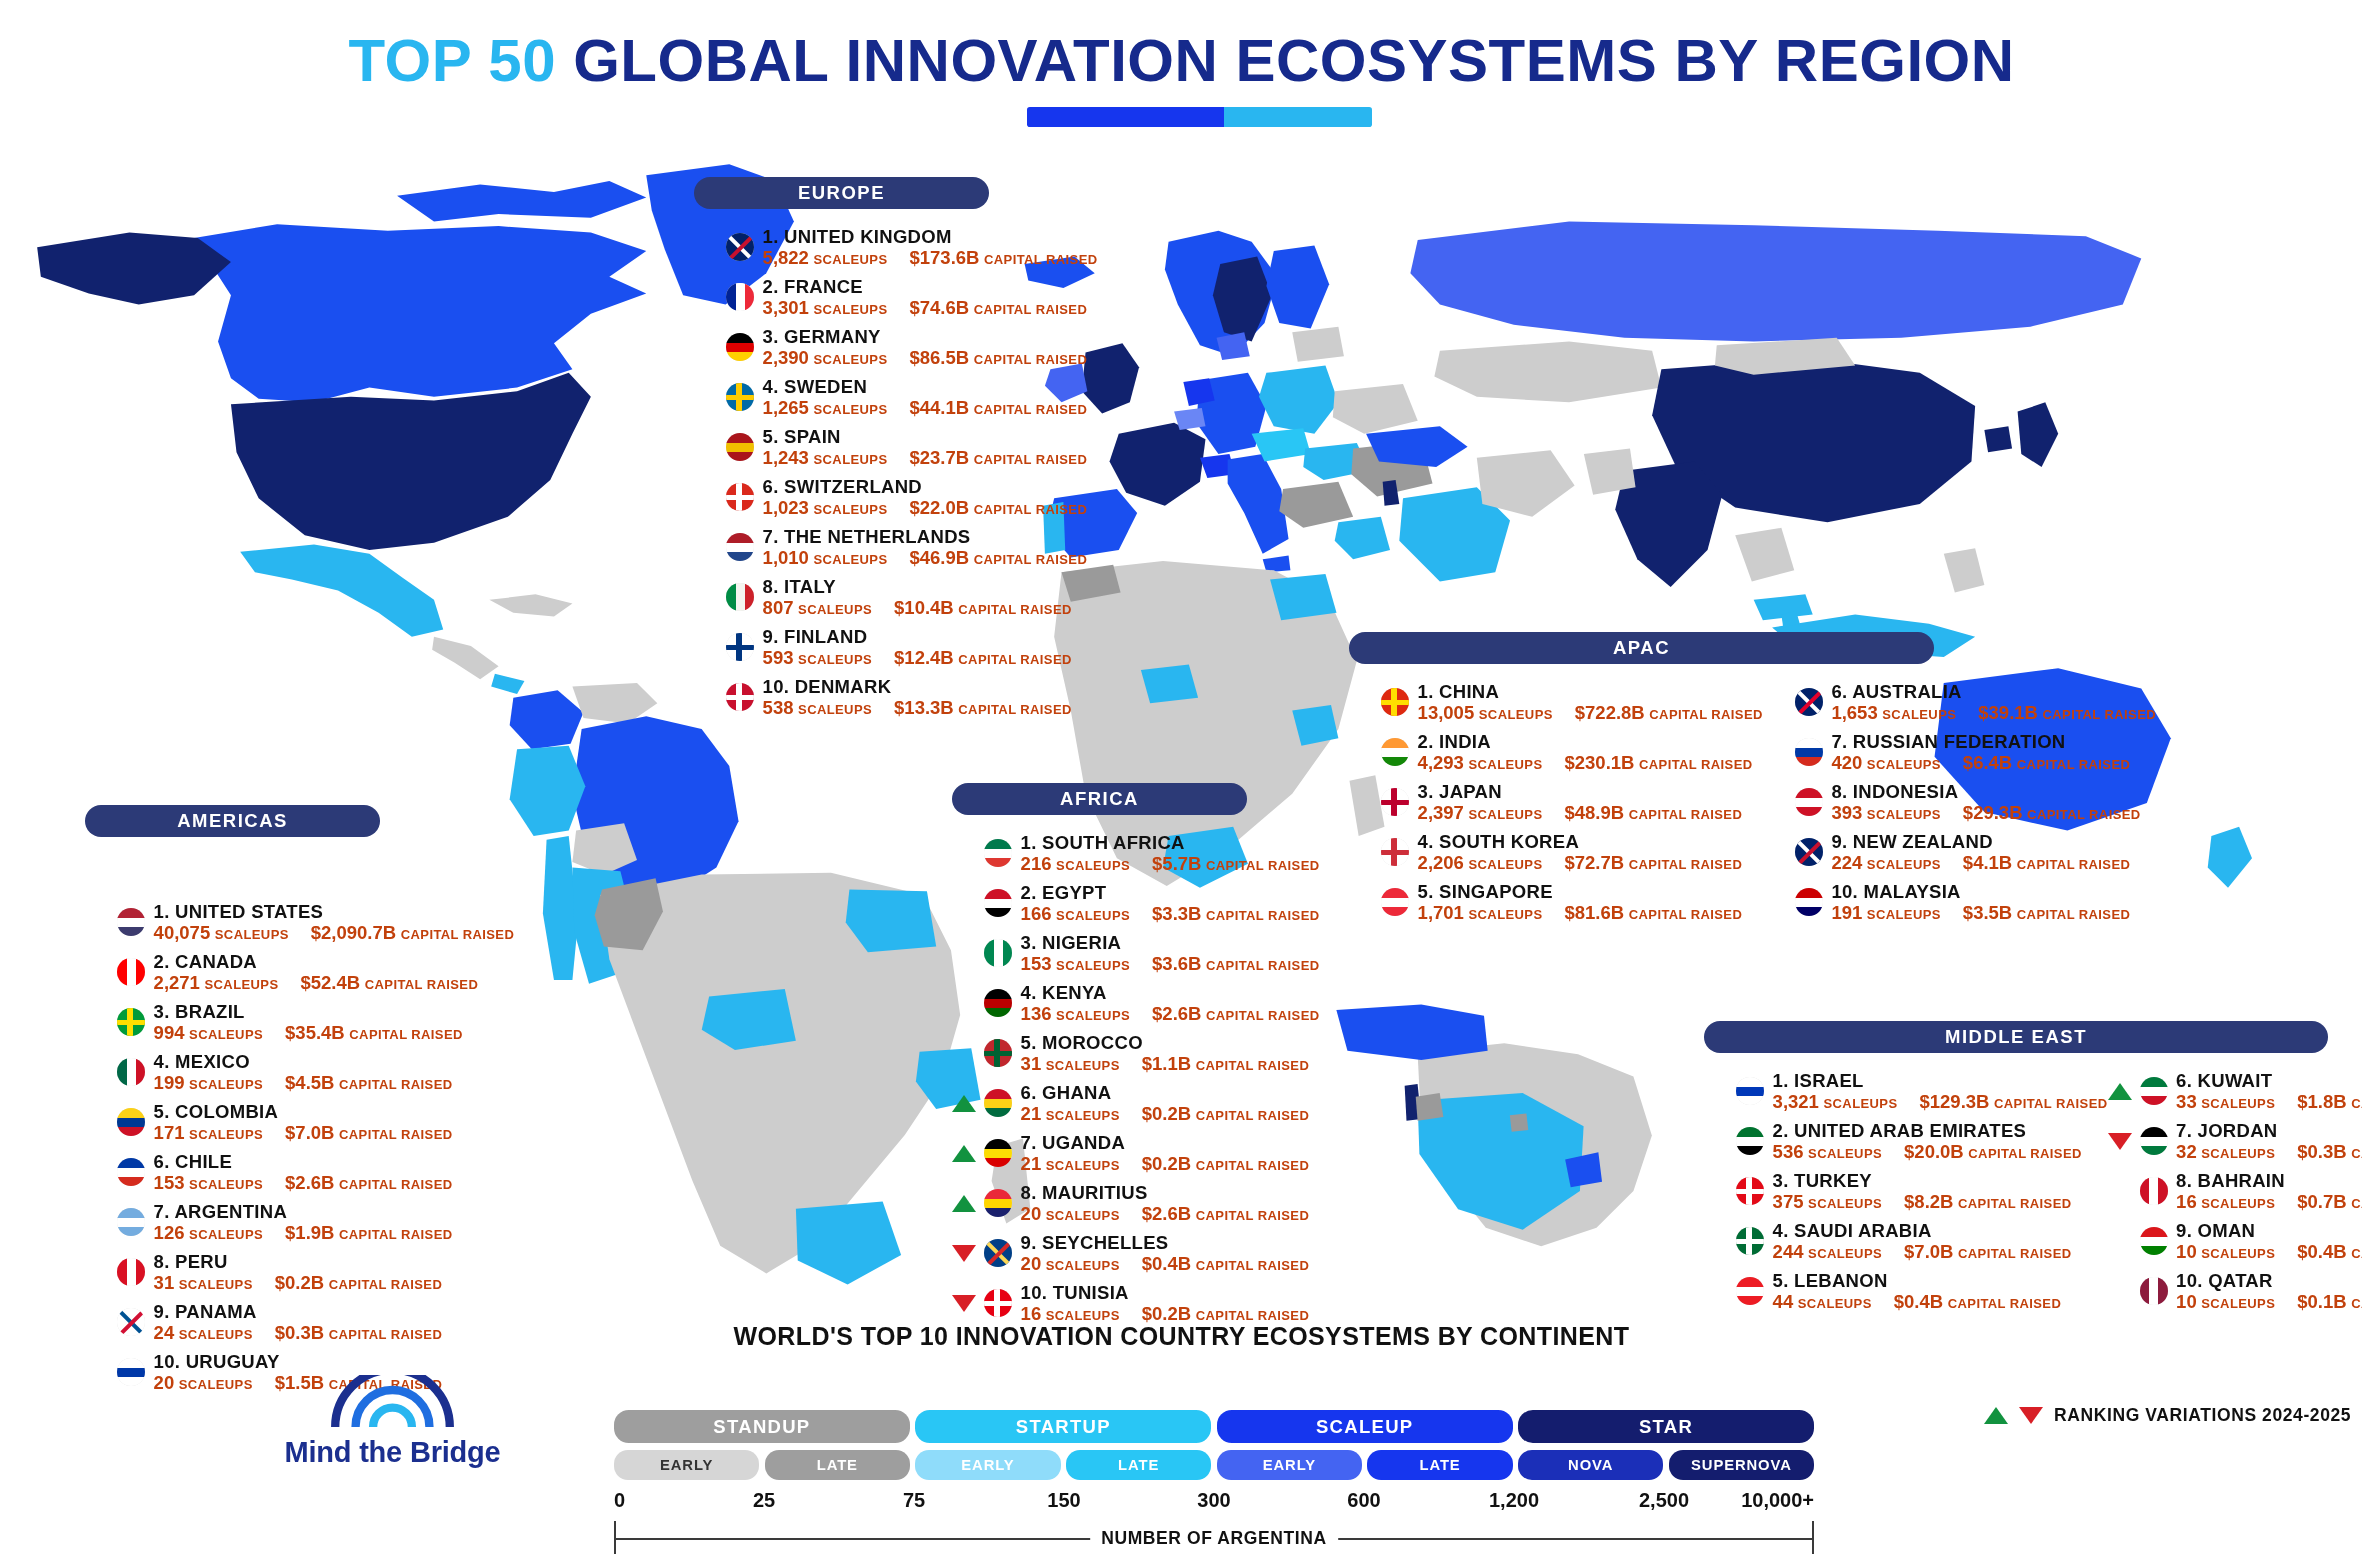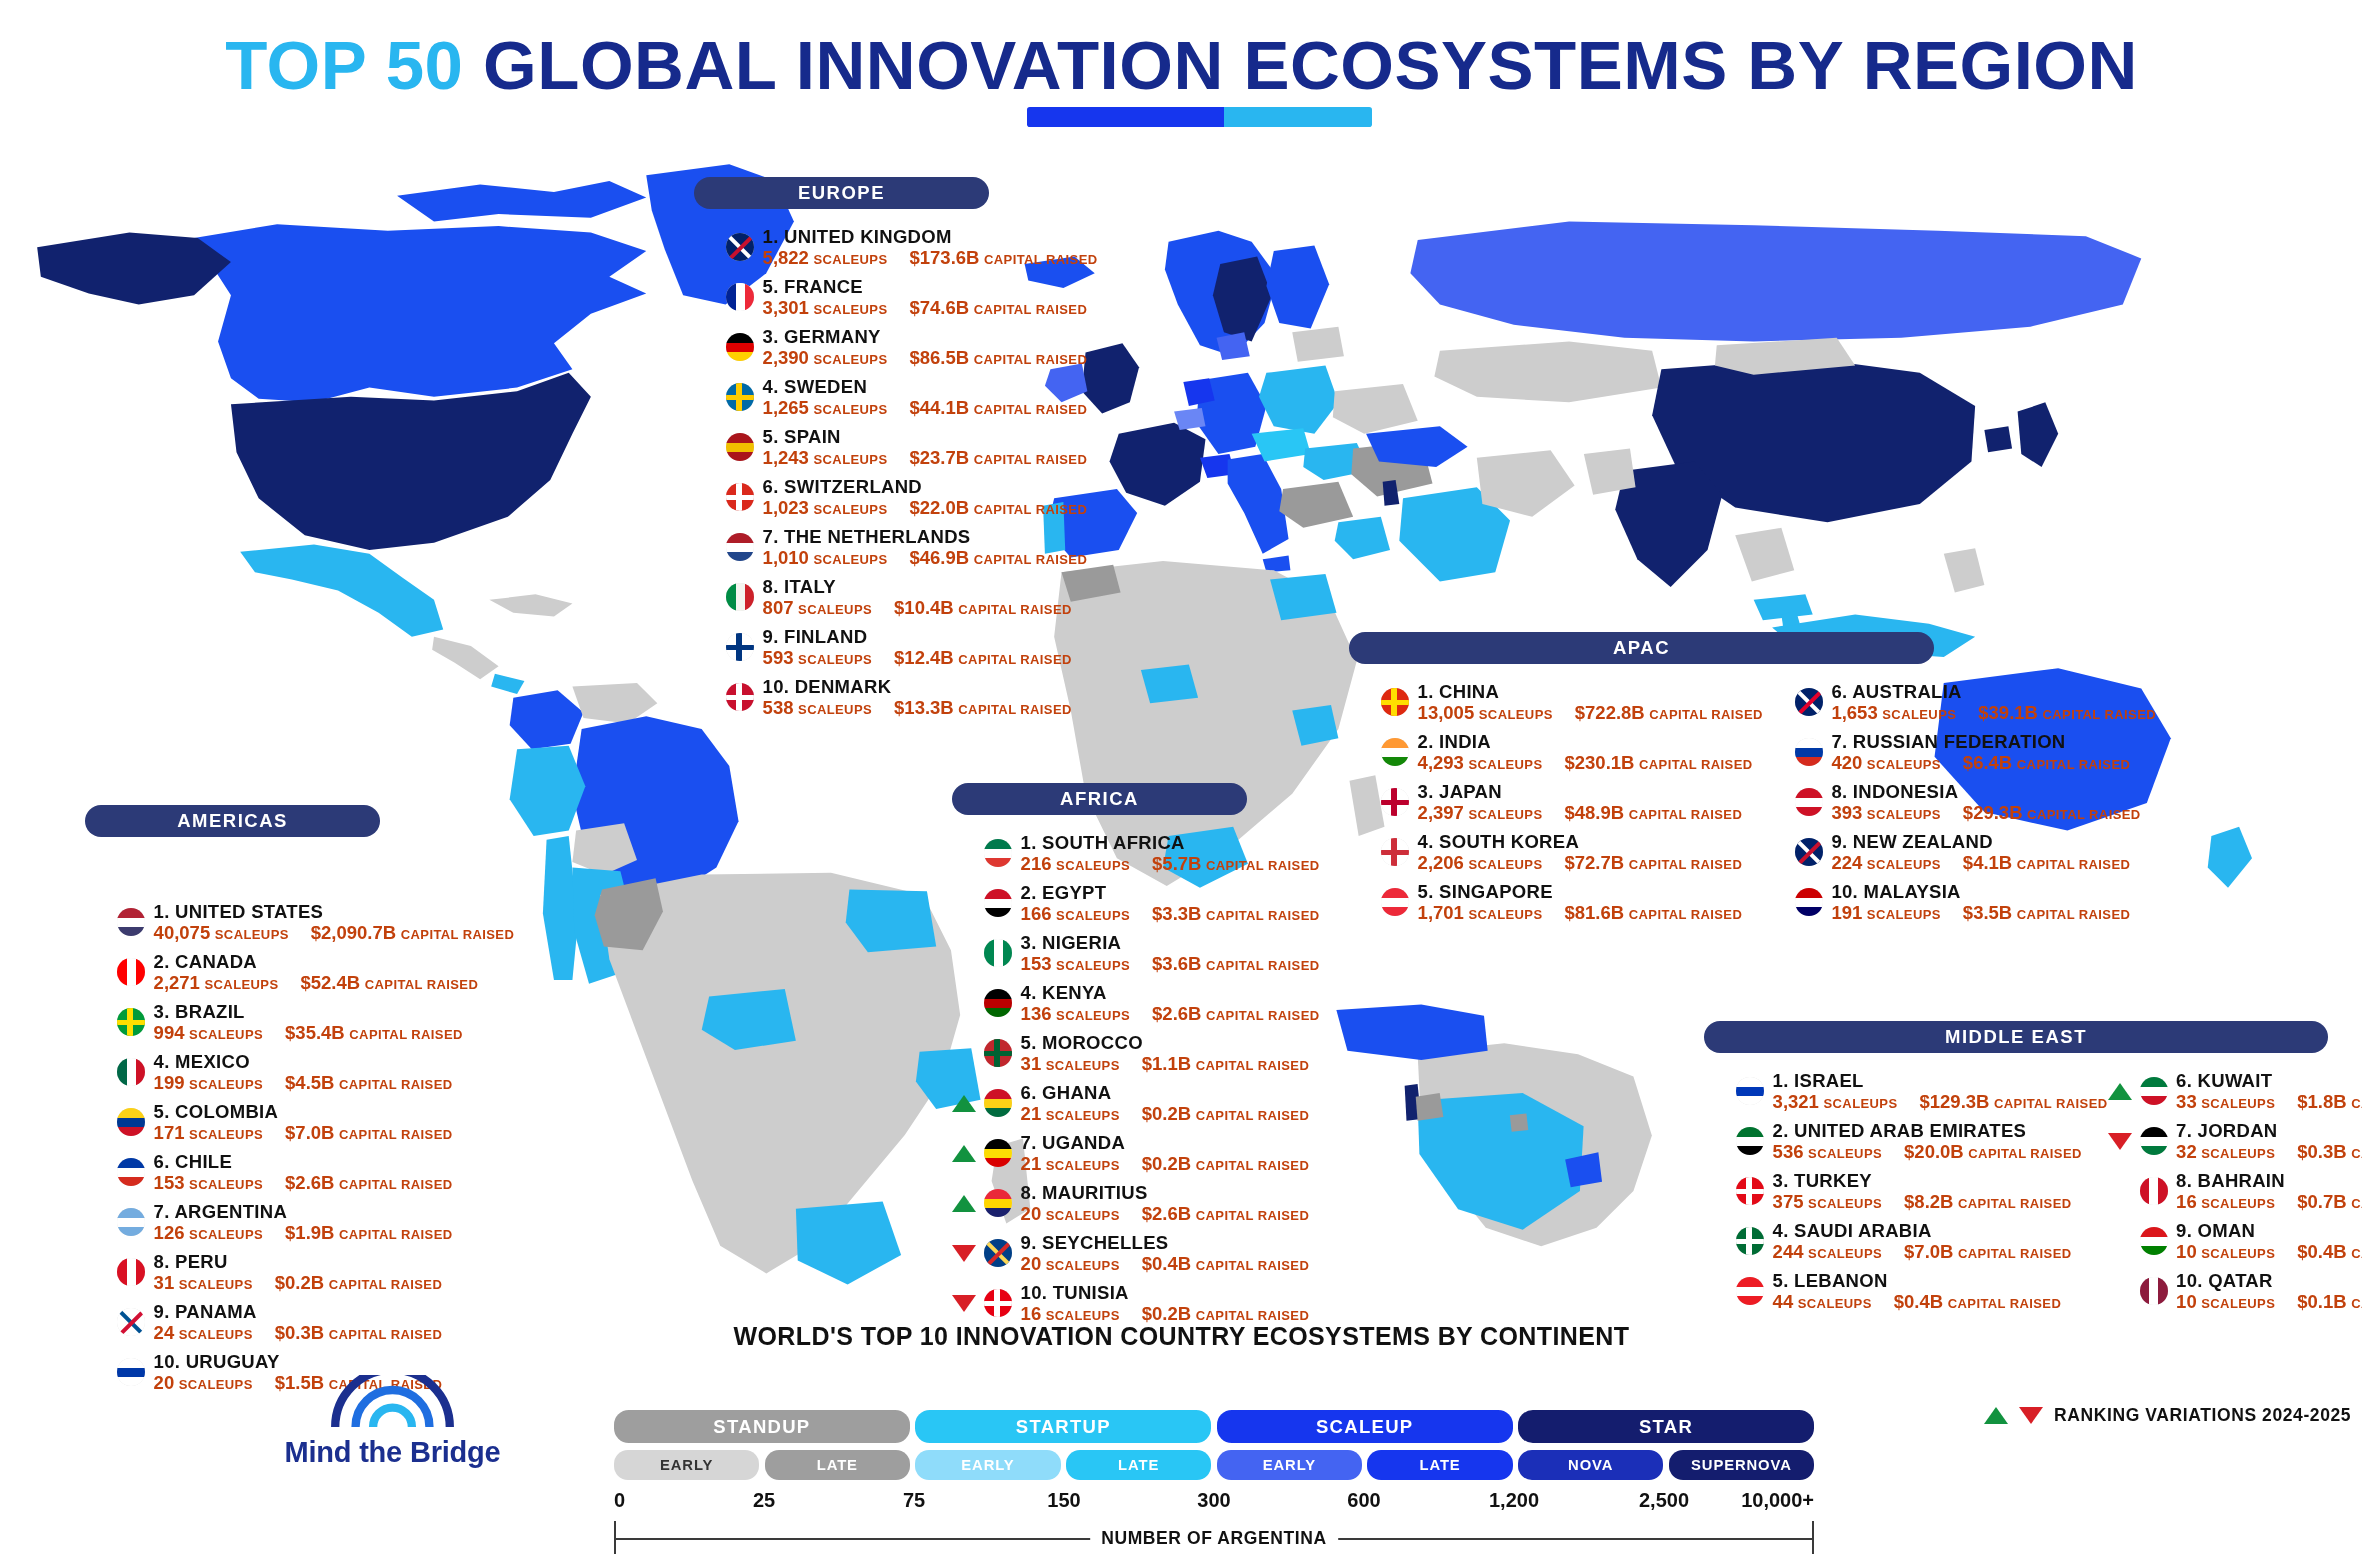--- a/index.html
+++ b/index.html
@@ -6,21 +6,21 @@
   html, body {
     width: 2363px; height: 1567px;
     background: #ffffff;
     font-family: "Liberation Sans", sans-serif;
     overflow: hidden;
   }
   #stage { position: relative; width: 2363px; height: 1567px; background:#fff; }
 
   
   .title-wrap { position:absolute; top:26px; left:0; width:2363px; text-align:center; }
-  .title { font-size:69px; font-weight:bold; letter-spacing:0.5px; color:#162a8c; white-space:nowrap; }
+  .title { font-size:60px; font-weight:bold; letter-spacing:0.5px; color:#162a8c; white-space:nowrap; }
   .title .hl { color:#29b6f0; }
   .title-bar { position:absolute; top:107px; left:1027px; width:345px; height:20px; display:flex; }
   .title-bar .seg-a { flex:0 0 57%; background:#1636ee; border-radius:2.8px 0 0 2.8px; }
   .title-bar .seg-b { flex:1; background:#29b6f0; border-radius:0 2.8px 2.8px 0; }
 
   
   .map-layer { position:absolute; inset:0; }
   .map-layer svg { position:absolute; }
 
   
@@ -230,21 +230,21 @@
             </div>
           </div>
           <div class="row">
             <div class="arrow none"></div>
             <span class="flag">
               <i style="left: 0%; top: 0px; width: 33.34%; height: 100%; background: rgb(0, 35, 149);"></i>
               <i style="left: 33.34%; top: 0px; width: 33.34%; height: 100%; background: rgb(255, 255, 255);"></i>
               <i style="left: 66.68%; top: 0px; width: 33.34%; height: 100%; background: rgb(237, 41, 57);"></i>
             </span>
             <div class="info">
-              <div class="cname">5. FRANCE</div>
+              <div class="cname">2. FRANCE</div>
               <div class="stats">
                 <span class="sc">
                   <span>3,301</span>
                   <span class="u">SCALEUPS</span>
                 </span>
                 <span style="display: inline-block; min-width: 22px; flex: 1 1 0%;"></span>
                 <span class="cap">
                   <span>$74.6B</span>
                   <span class="u">CAPITAL RAISED</span>
                 </span>

